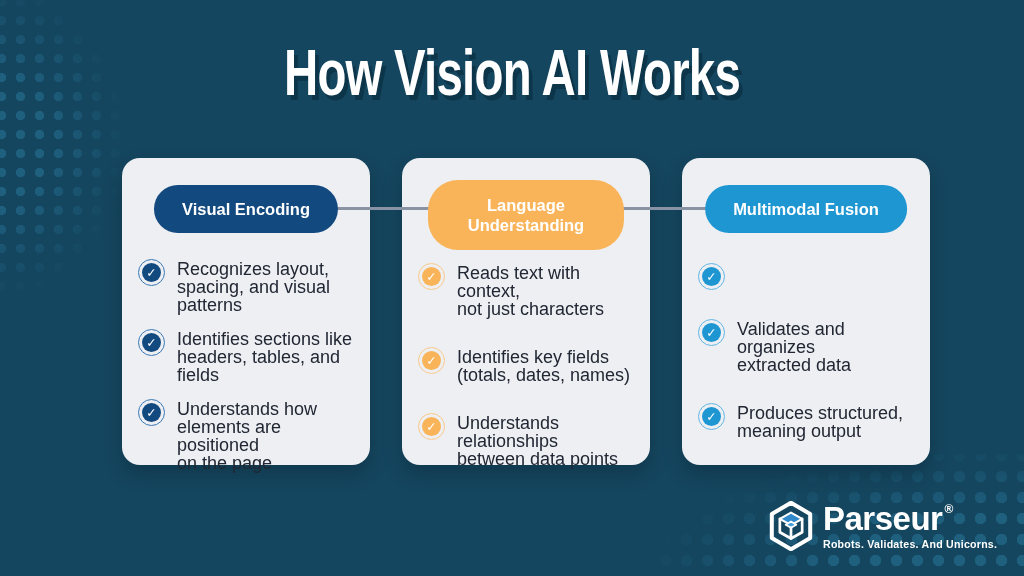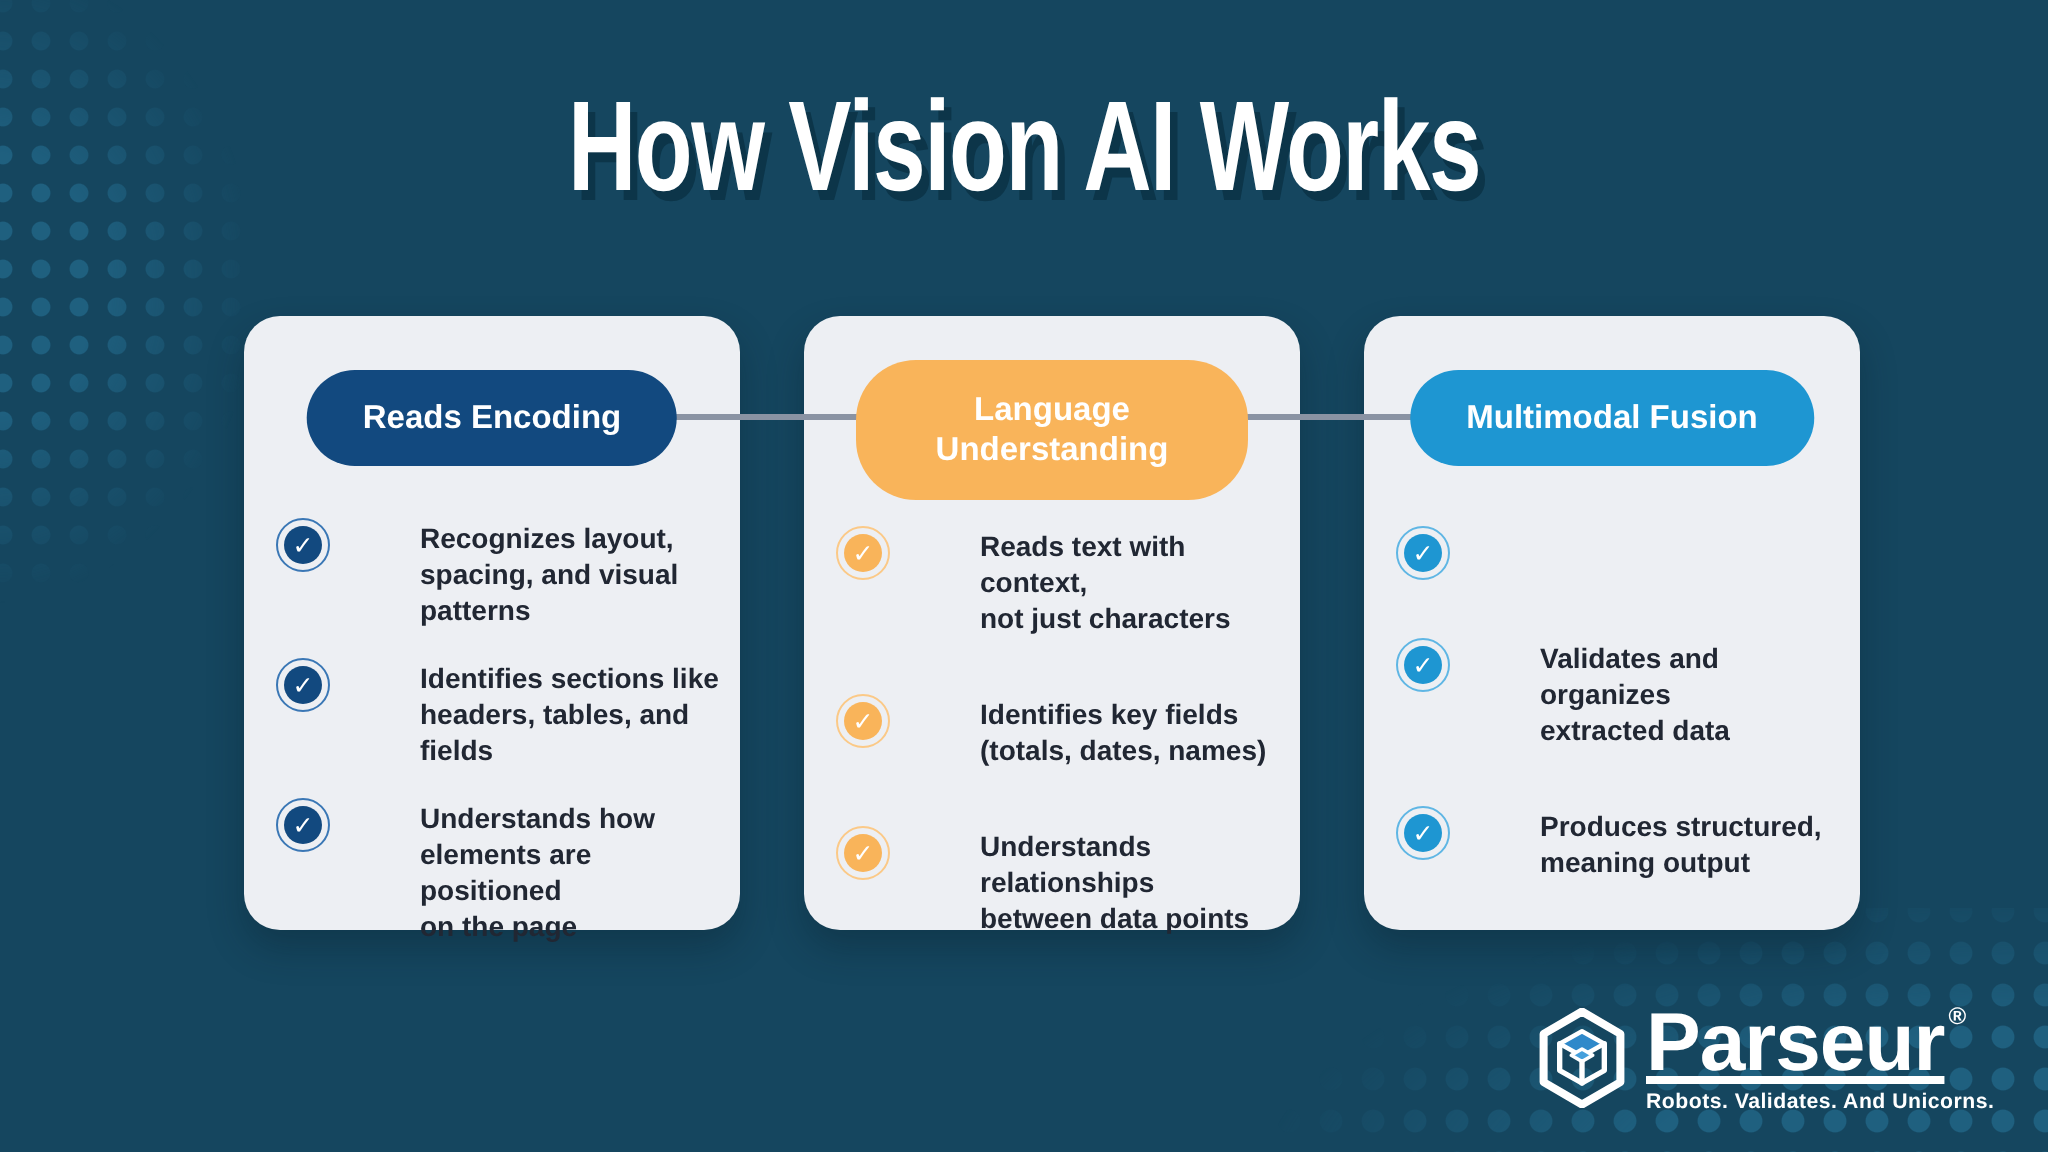--- a/index.html
+++ b/index.html
@@ -77,46 +77,46 @@
     width:19px; height:19px; border-radius:50%;
     color:#fff; font-size:12.5px; font-weight:bold;
     display:flex; align-items:center; justify-content:center;
     font-family:"DejaVu Sans", sans-serif;
   }
   .card-1 .check-inner { background:var(--card1-accent,#12497f); }
   .card-2 .check-inner { background:var(--card2-accent,#f9b45a); }
   .card-3 .check-inner { background:var(--card3-accent,#1e96d2); }
 
   .bullet-text {
-    font-size:14px; line-height:18px; font-weight:700;
-    color:var(--text,#212733); white-space:pre-line; padding-top:2px;margin-left:33px;
+    font-size:18px; line-height:18px; font-weight:400;
+    color:var(--text,#212733); white-space:pre-line; padding-top:2px;
   }
 
   
   .brand { position:absolute; left:768px; top:501px; display:flex; align-items:center; gap:9px; color:#fff; }
   .brand-icon svg { width:46px; height:50px; display:block; }
   .brand-name-row { display:flex; align-items:flex-start; line-height:1; }
-  .brand-name { font-size:41px; font-weight:bold; letter-spacing:-0.5px;text-decoration:underline; }
+  .brand-name { font-size:33px; font-weight:bold; letter-spacing:-0.5px; }
   .brand-reg { font-size:12px; font-weight:bold; margin-left:2px; margin-top:1px; }
   .brand-tagline { font-size:10.6px; font-weight:bold; letter-spacing:0.25px; margin-top:3px; }
 </style>
 </head>
 <body>
 
 <div class="dots dots-left"></div>
 <div class="dots dots-br"></div>
 
 <h1 class="title">How Vision AI Works</h1>
 
 <div class="connector"></div>
 
 <div class="cards">
 
   <section class="card card-1">
-    <div class="pill">Reads Encoding</div>
+    <div class="pill">Visual Encoding</div>
     <ul class="bullets">
       <li class="bullet">
         <span class="check">
             <span class="check-inner">✓</span>
           </span>
         <span class="bullet-text">Recognizes layout,
 spacing, and visual
 patterns</span>
       </li>
       <li class="bullet">

